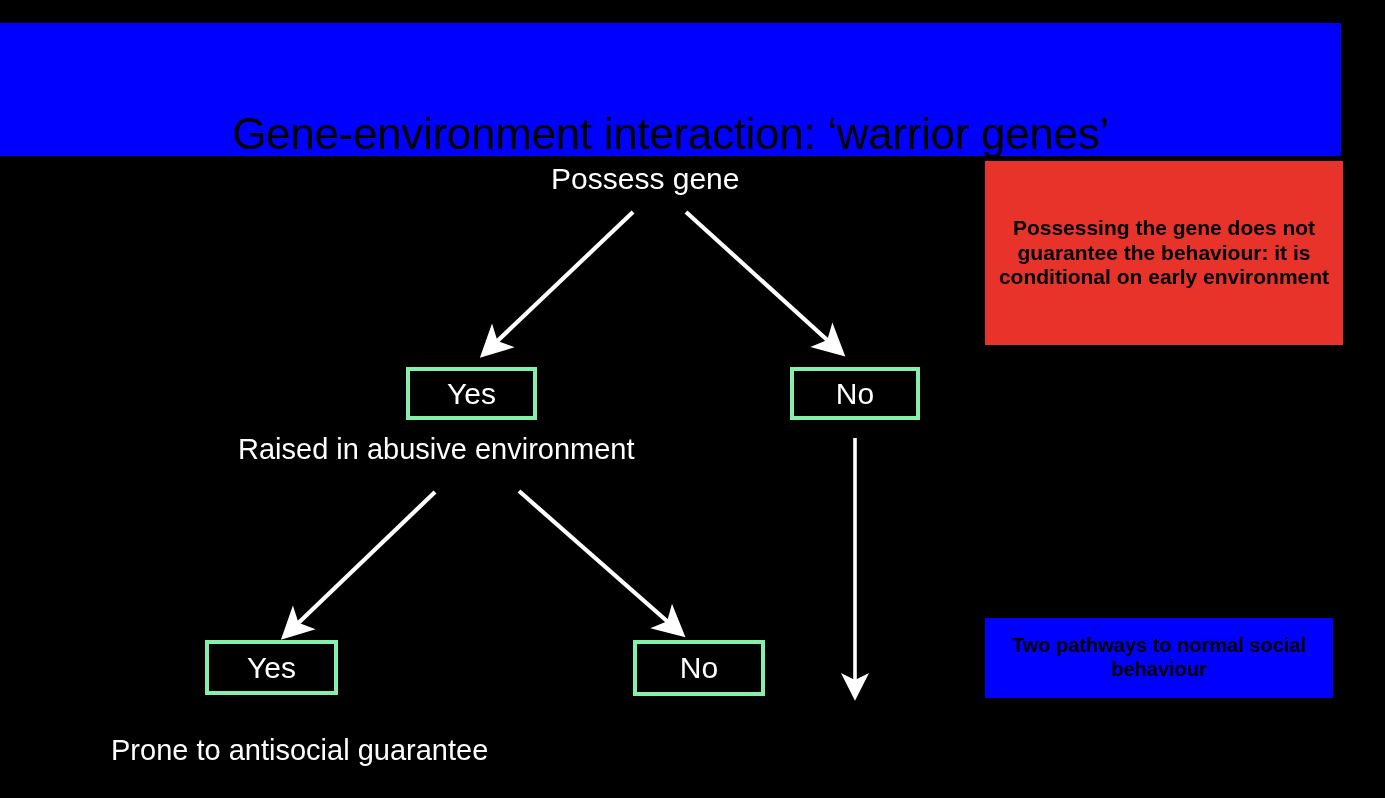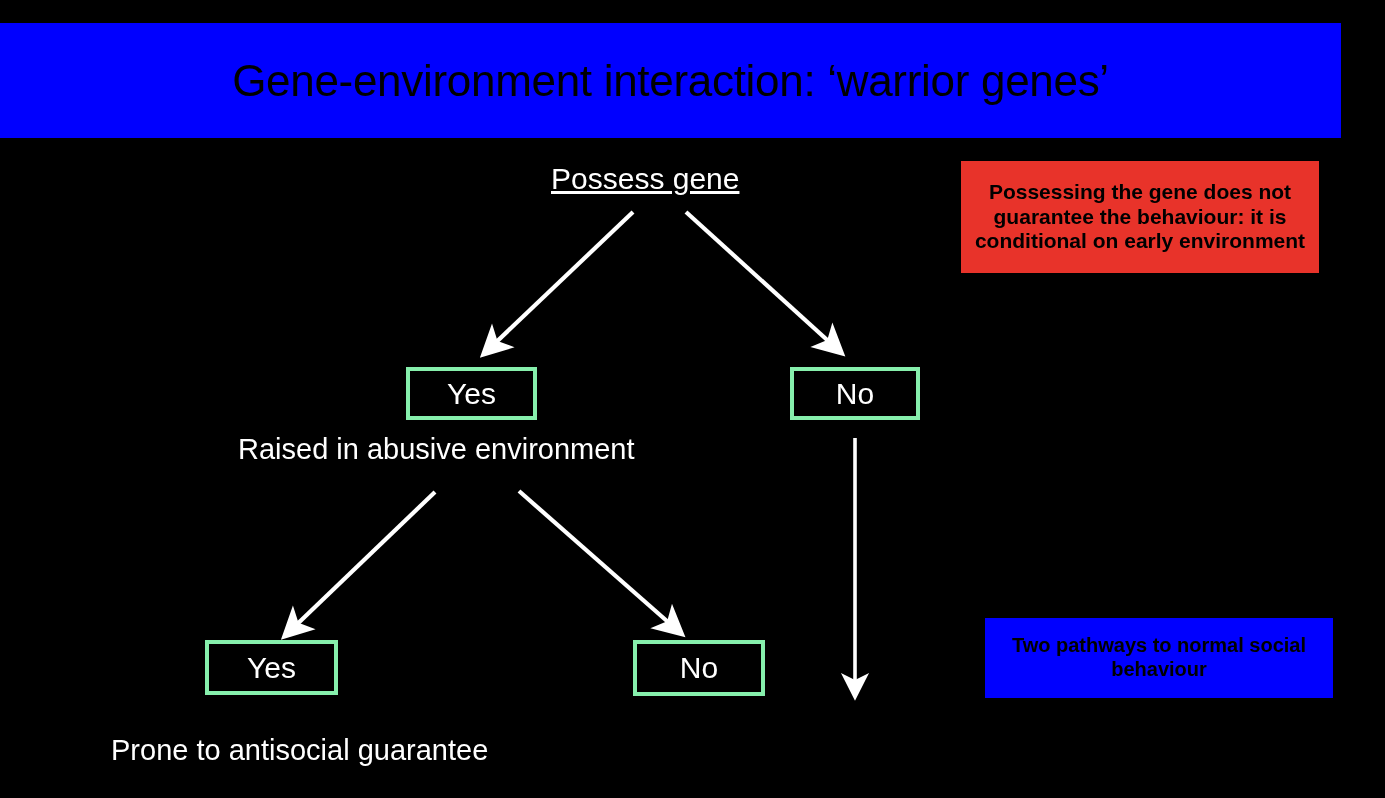--- a/index.html
+++ b/index.html
@@ -23,24 +23,24 @@
     height: 798px;
     background: #000000;
   }
 
   
   .title-banner {
     position: absolute;
     left: 0px;
     top: 23px;
     width: 1341px;
-    height: 115px;
+    height: 133px;
     background: #0000ff;
     display: flex;
-    align-items: center;
+    align-items: flex-end;
     justify-content: center;
   }
   .title-text {
     color: #000000;
     font-size: 44px;
     font-weight: 400;
     letter-spacing: -0.3px;
     white-space: nowrap;
     line-height: 1;
   }
@@ -54,21 +54,20 @@
     white-space: nowrap;
     line-height: 1.05;
   }
   .flow-label.big {
     font-size: 29px;
   }
 
   #possess-gene {
     left: 551px;
     top: 163px;
-    text-decoration: underline;
   }
   #raised-label {
     left: 238px;
     top: 434px;
   }
   #antisocial-label {
     left: 111px;
     top: 735px;
   }
   #normal-label {
@@ -106,24 +105,24 @@
     text-align: center;
     box-sizing: border-box;
   }
   .callout p {
     margin: 0;
     color: #000000;
     font-weight: 700;
     line-height: 1.18;
   }
   #callout-red {
-    left: 961px;
+    left: 985px;
     top: 161px;
     width: 358px;
-    height: 112px;
+    height: 184px;
     background: #e8332a;
   }
   #callout-red p {
     font-size: 21px;
     padding: 0 8px;
   }
   #callout-blue {
     left: 985px;
     top: 618px;
     width: 348px;

